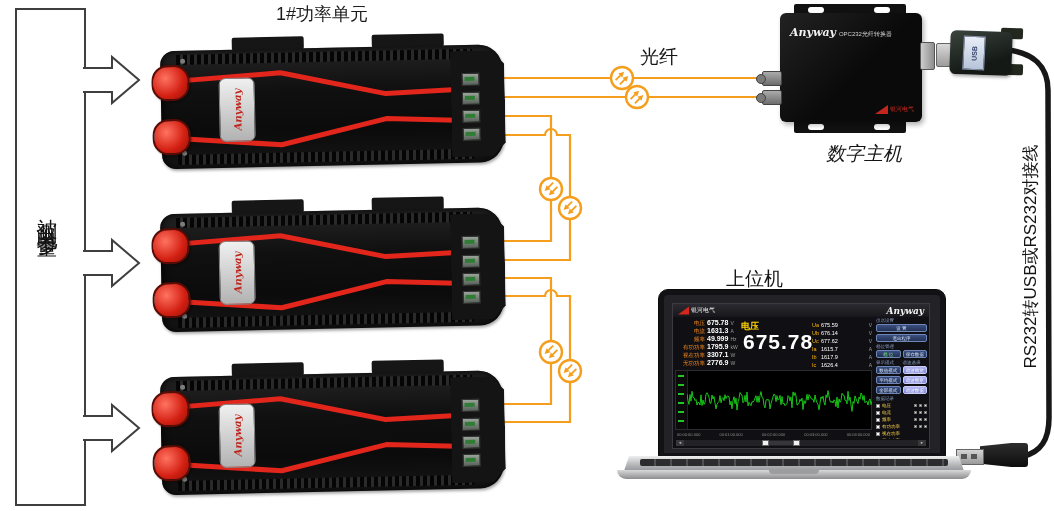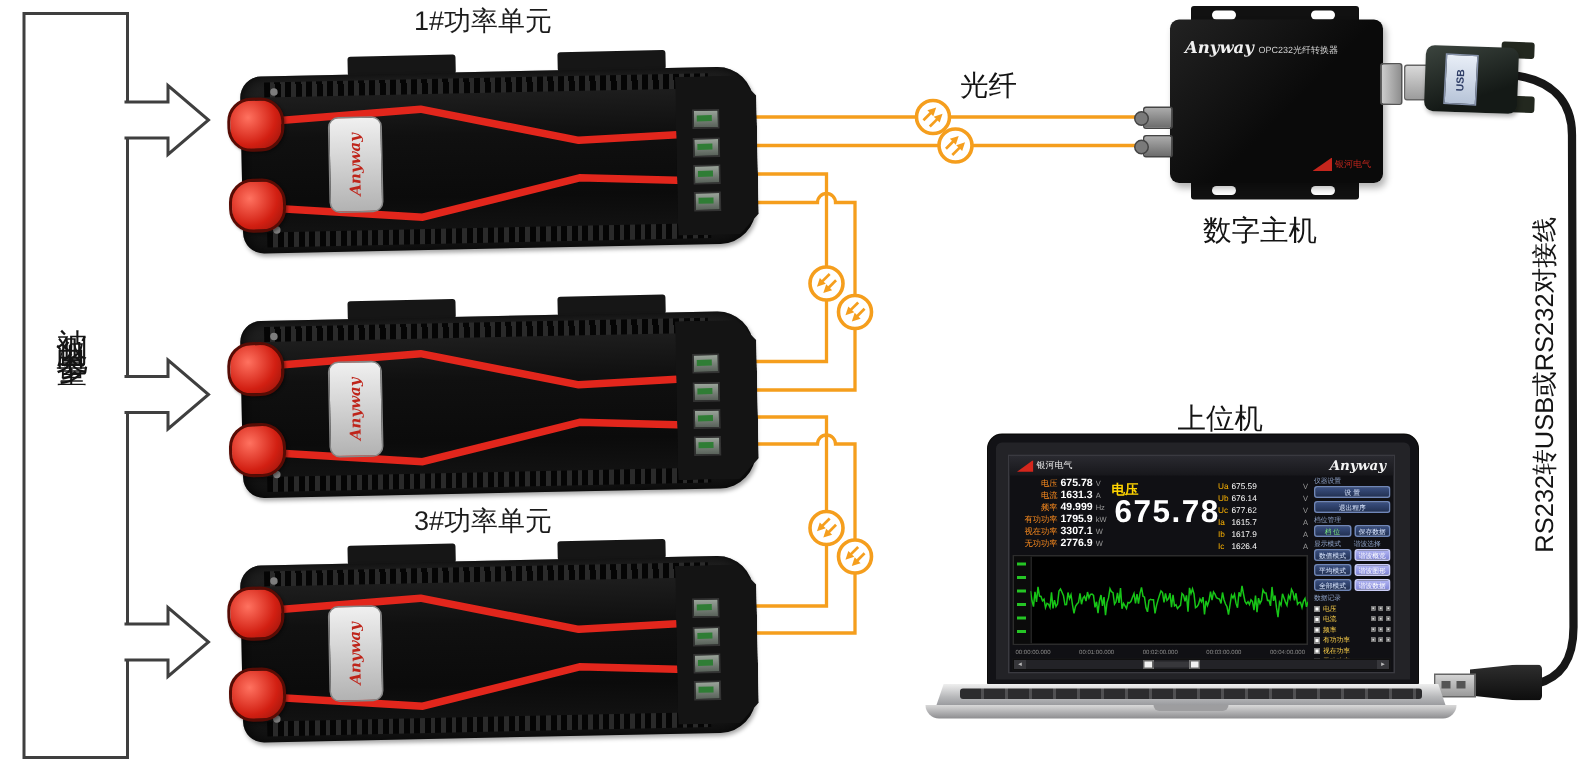--- a/index.html
+++ b/index.html
@@ -202,21 +202,20 @@
     <use href="#fib-ne" x="625" y="97"></use>
     <use href="#fib-sw" x="539" y="189"></use>
     <use href="#fib-sw" x="558" y="208"></use>
     <use href="#fib-sw" x="539" y="352"></use>
     <use href="#fib-sw" x="558" y="371"></use>
 
     <path class="cable" d="M996,50 C1021,53 1036,66 1036,90 L1037,418 C1037,441 1028,452 1012,456"></path>
   </svg>
 
   <div class="abs device-label" style="left:250px;top:2px;">1#功率单元</div>
-  <div class="abs device-label" style="left:250px;top:335px;">3#功率单元</div>
 
   <div class="abs unit" style="left:143px;top:32px;">
     <div class="u-tab t1"></div>
     <div class="u-tab t2"></div>
     <div class="u-body"></div>
     <div class="u-fins top"></div>
     <div class="u-fins bot"></div>
     <svg class="u-red" width="342" height="118" viewBox="0 0 342 118">
       <path d="M20,30 L120,24 L225,47 L335,43" stroke="#E2261C" stroke-width="5" fill="none" stroke-linejoin="round" stroke-linecap="round"></path>
       <path d="M20,88 L120,96 L225,72 L335,77" stroke="#E2261C" stroke-width="5" fill="none" stroke-linejoin="round" stroke-linecap="round"></path>
@@ -322,37 +321,37 @@
       <b>Anyway</b><span>OPC232光纤转换器</span>
     </div>
     <div class="h-logo">
       <i></i>
       <span>银河电气</span>
     </div>
   </div>
   <div class="abs f-port" style="top:71px;"></div>
   <div class="abs f-port" style="top:90px;"></div>
   <div class="abs db9"></div>
-  <div class="abs caption" style="left:790px;top:141px;width:100px;text-align:left;">数字主机</div>
+  <div class="abs caption" style="left:790px;top:141px;width:100px;text-align:right;font-style:italic;">数字主机</div>
 
   <div class="abs adp-metal"></div>
   <div class="abs adp-prong" style="top:28px;"></div>
   <div class="abs adp-prong" style="top:64px;"></div>
   <div class="abs adp-body"></div>
   <div class="abs adp-sticker">
       <span>USB</span>
     </div>
   <div class="abs usb-body"></div>
   <div class="abs usb-metal">
     <div class="usb-hole" style="left:4px;"></div>
     <div class="usb-hole" style="left:14px;"></div>
   </div>
   <div class="abs rs-caption">RS232转USB或RS232对接线</div>
 
-  <div class="abs caption" style="left:750px;top:266px;width:80px;text-align:right;">上位机</div>
+  <div class="abs caption" style="left:714px;top:266px;width:80px;text-align:left;">上位机</div>
   <div class="abs lap-screen"></div>
   <div class="abs lap-display">
 
     <div class="abs scr-top">
       <div class="scr-flag">
         <i></i>
         <span>银河电气</span>
       </div>
       <div class="scr-anyway">Anyway</div>
     </div>

